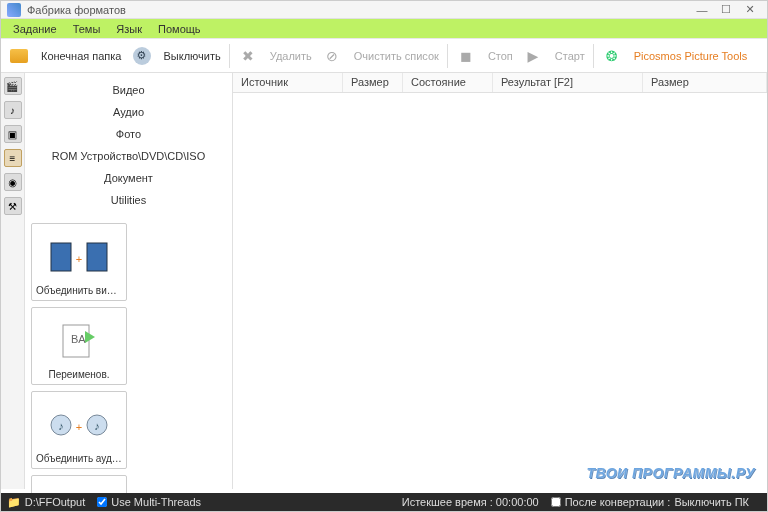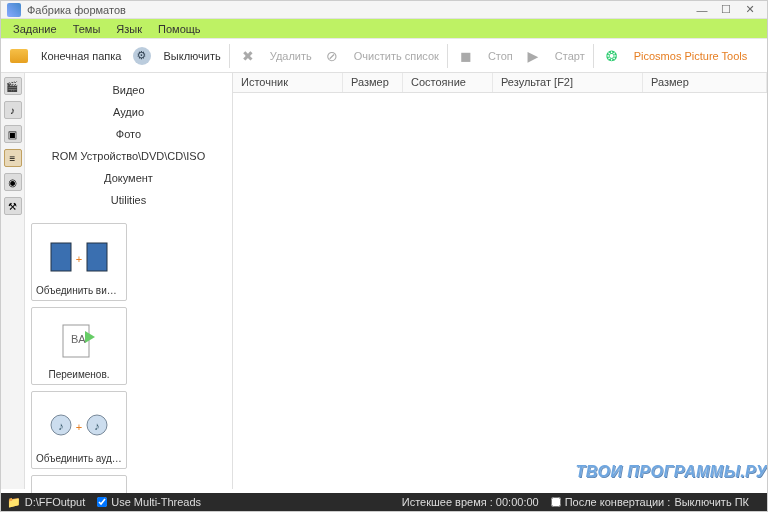--- a/index.html
+++ b/index.html
@@ -24,21 +24,21 @@
 .cat-list { display: flex; flex-direction: column; align-items: center; padding: 6px 0; }
 .cat-list .cat { padding: 5px 0; text-align: center; cursor: pointer; width: 100%; color: #333; }
 .util-grid { display: flex; flex-wrap: wrap; gap: 6px; padding: 6px; }
 .util { width: 96px; height: 78px; border: 1px solid #ccc; border-radius: 2px; display: flex; flex-direction: column; align-items: center; justify-content: flex-end; padding: 4px; cursor: pointer; background: #fff; }
 .util .uimg { flex: 1; width: 100%; display: flex; align-items: center; justify-content: center; font-size: 24px; color: #888; }
 .util .ulabel { text-align: center; font-size: 10px; color: #333; white-space: nowrap; overflow: hidden; text-overflow: ellipsis; width: 100%; }
 .right-panel { flex: 1; display: flex; flex-direction: column; background: #fff; position: relative; }
 .table-head { display: flex; height: 20px; border-bottom: 1px solid #e0e0e0; background: #fafafa; }
 .table-head .th { padding: 3px 8px; border-right: 1px solid #e8e8e8; color: #444; flex-shrink: 0; }
 .table-body { flex: 1; background: #fff; }
-.watermark { position: absolute; bottom: 8px; right: 0; font-family: Arial; font-size: 16px; font-weight: 800; font-style: italic; color: #6ea6e0; text-shadow: 0 0 2px #fff, 1px 1px 0 #3b6ea8; letter-spacing: .5px; }
+.watermark { position: absolute; bottom: 8px; right: 12px; font-family: Arial; font-size: 14px; font-weight: 800; font-style: italic; color: #6ea6e0; text-shadow: 0 0 2px #fff, 1px 1px 0 #3b6ea8; letter-spacing: .5px; }
 .statusbar { height: 18px; background: #2a2a2a; color: #ddd; display: flex; align-items: center; padding: 0 6px; font-size: 10px; position: absolute; bottom: 0; left: 0; right: 0; }
 .statusbar .sitem { display: flex; align-items: center; gap: 4px; margin-right: 12px; }
 .statusbar input[type=checkbox] { width: 10px; height: 10px; }
 .statusbar .grow { flex: 1; }
 
 .ic-folder { background: linear-gradient(#f6c048,#e6a020); width:18px; height:14px; border-radius:2px; }
 .ic-round { width:18px; height:18px; border-radius:50%; background:#bcd; display:flex; align-items:center; justify-content:center; color:#345; }
 .uimg svg { width: 60px; height: 40px; }
 </style>
 </head>

